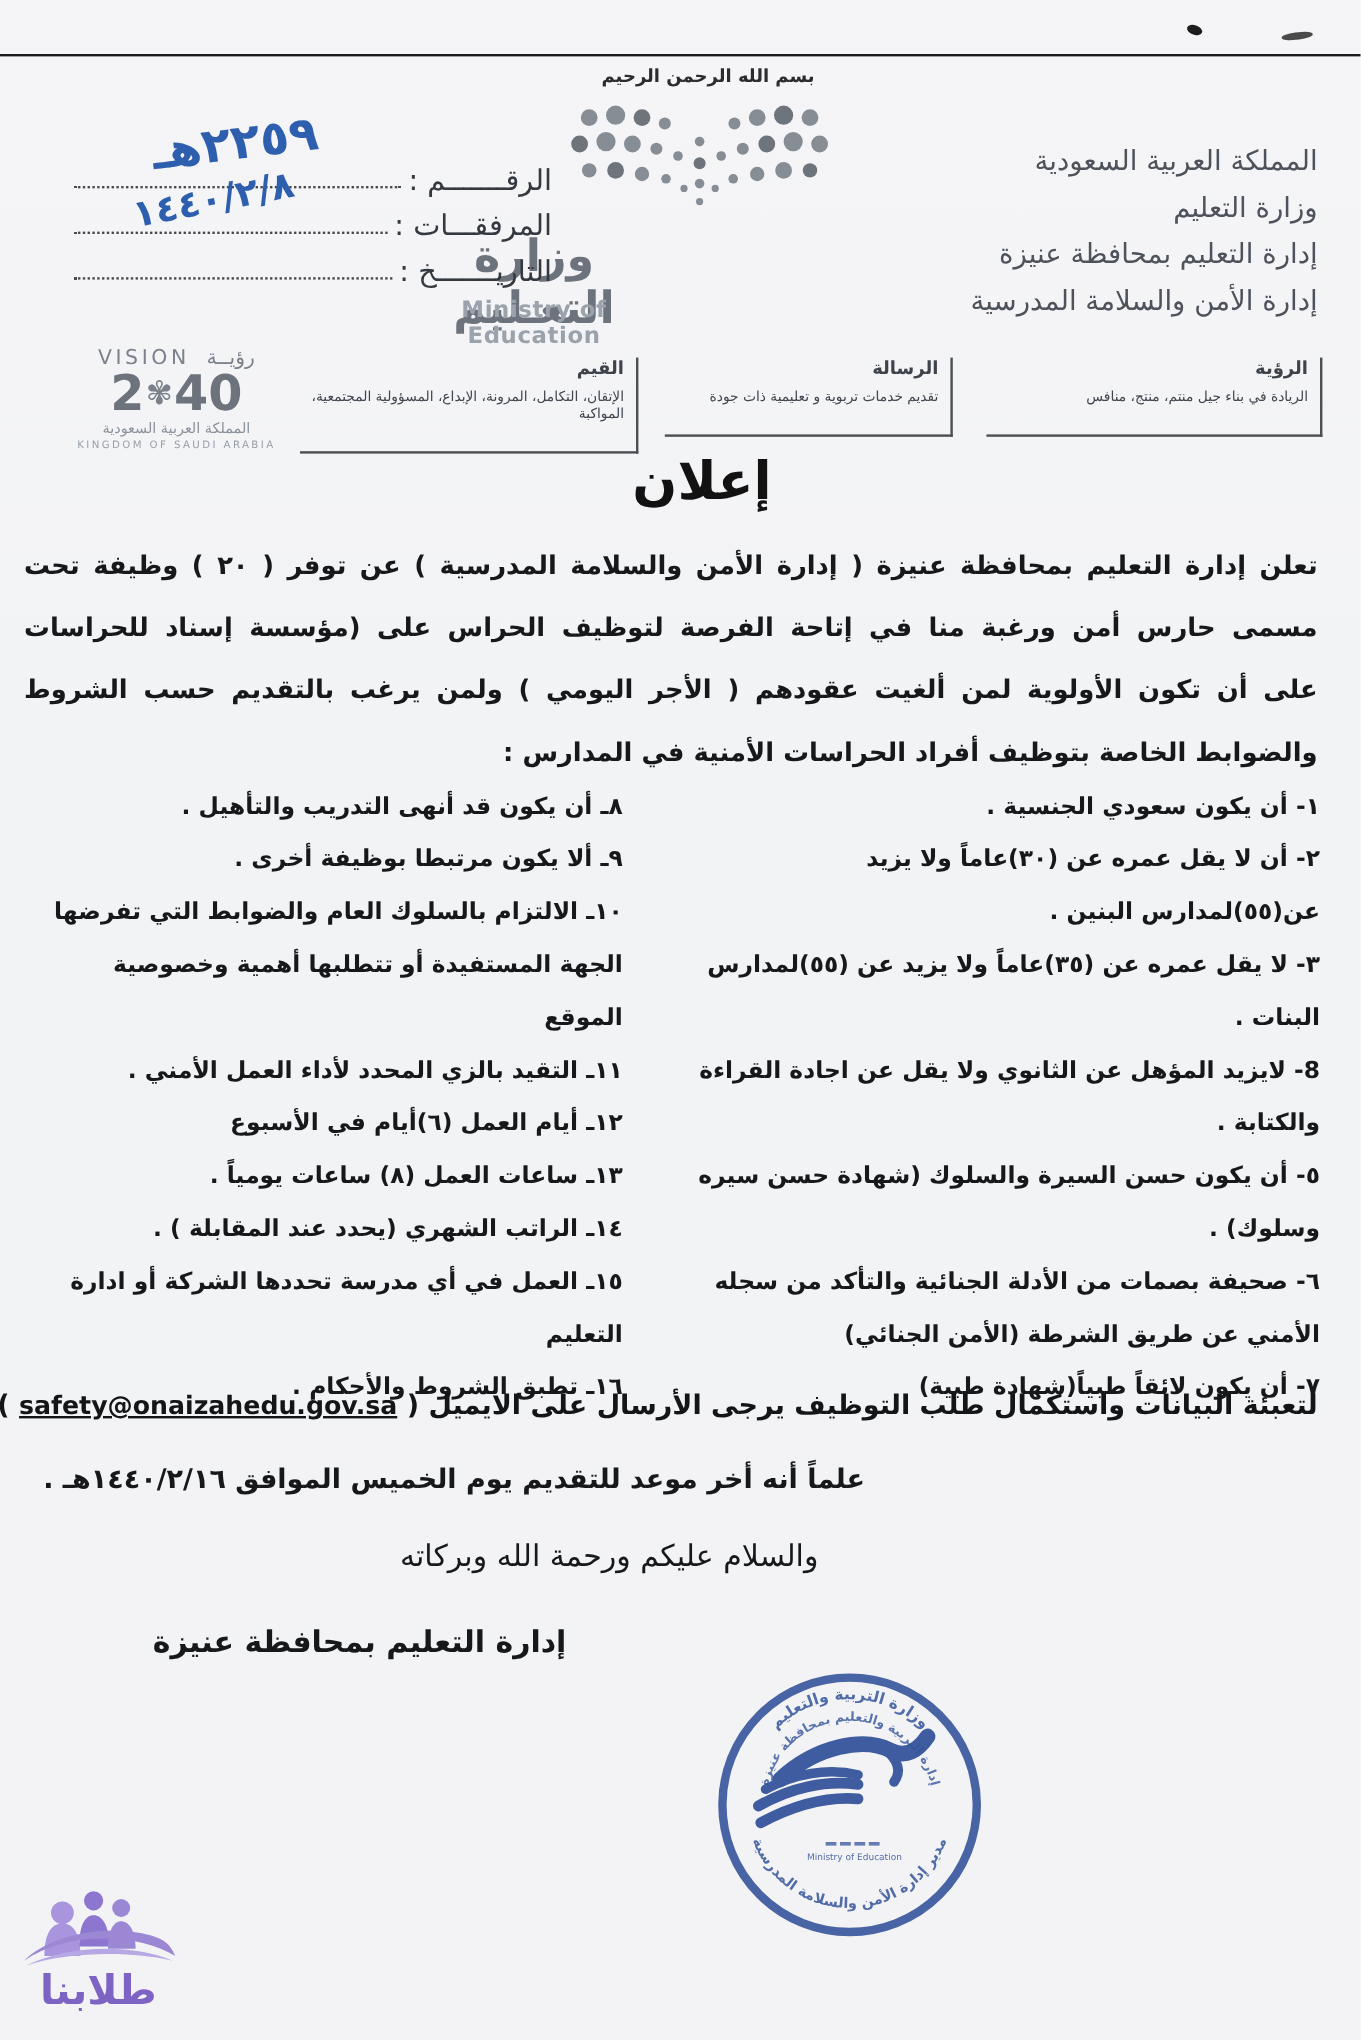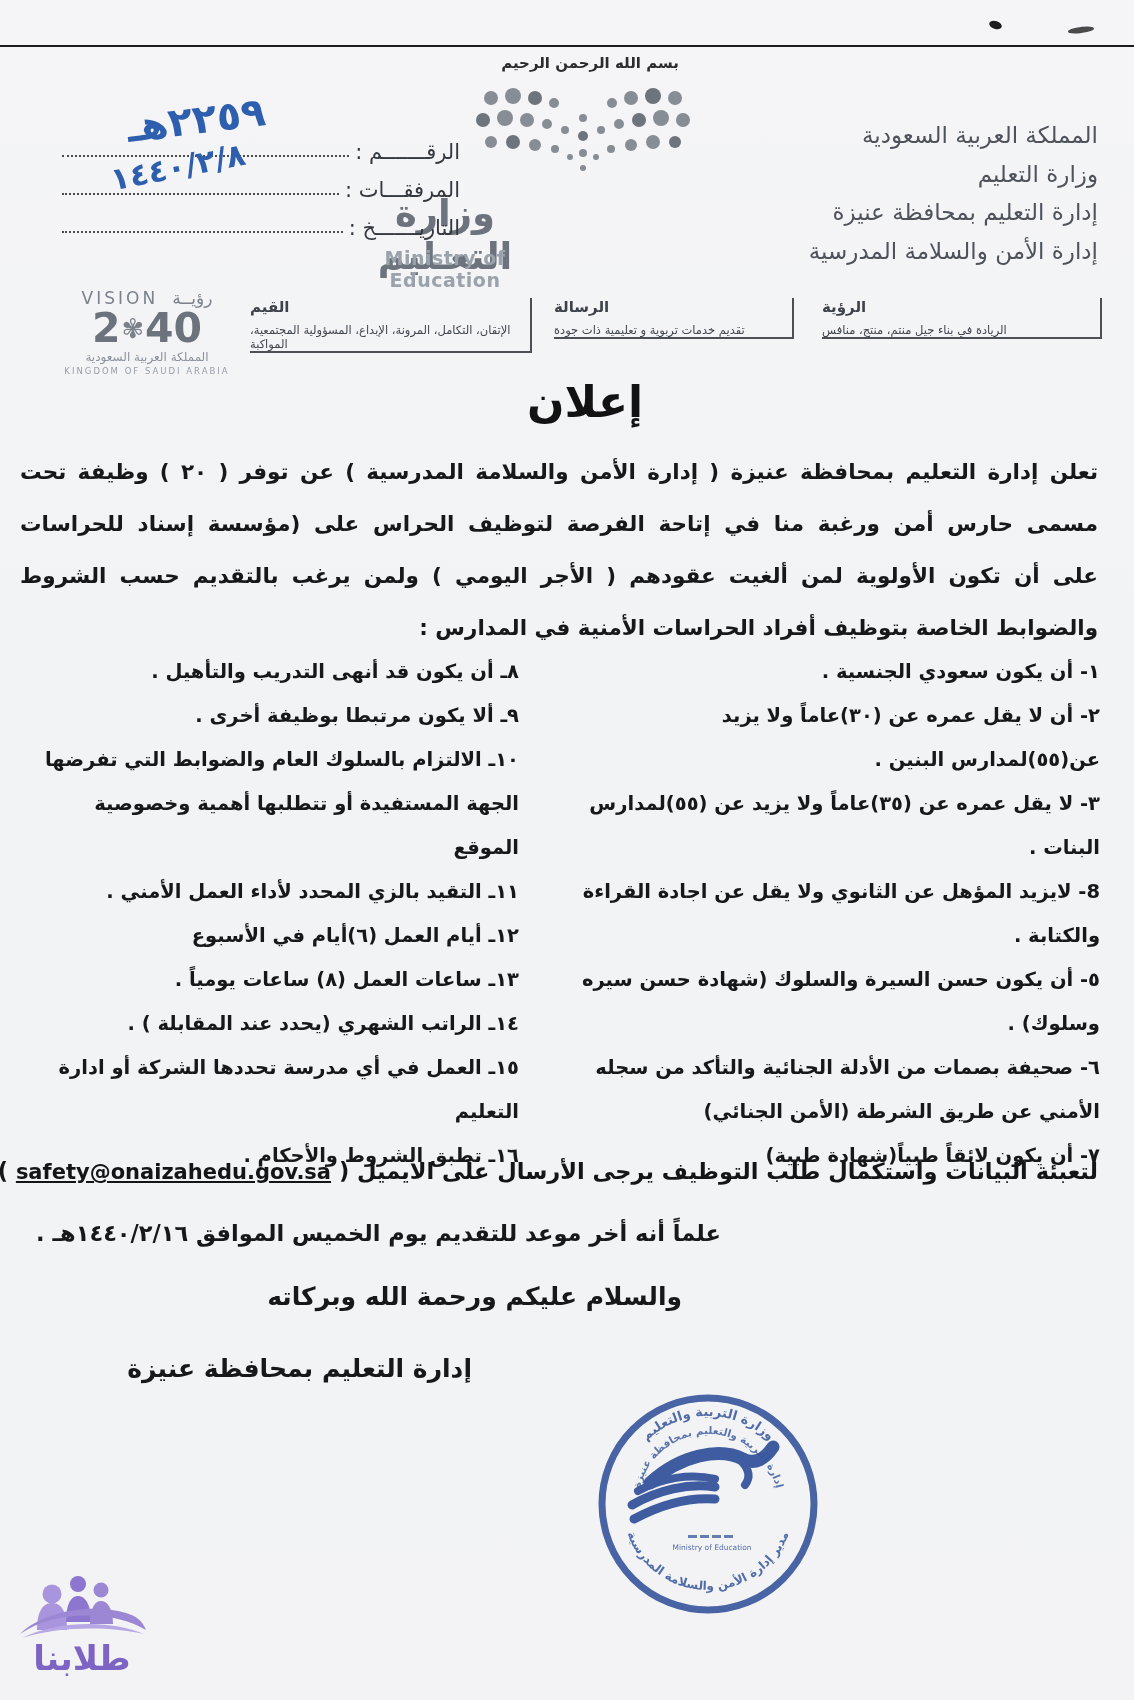--- a/index.html
+++ b/index.html
@@ -18,54 +18,54 @@
   
   .emblem{left:433px;top:84px;}
   
   .brand-ar{left:328px;top:192px;width:234px;text-align:center;font-size:37px;font-weight:bold;color:#6d737c;letter-spacing:-1px;direction:rtl;}
   .brand-en{left:328px;top:247px;width:234px;text-align:center;font-size:19px;font-weight:600;color:#9aa2ac;letter-spacing:.5px;}
   
   .hdr-right{right:36px;top:116px;width:470px;text-align:right;direction:rtl;font-size:23px;color:#4d525b;line-height:38.5px;}
   
   .refs{left:62px;top:126px;width:398px;}
   .ref-row{display:flex;direction:rtl;align-items:flex-end;height:38px;}
-  .ref-label{font-size:21px;color:#34383f;white-space:nowrap;}
+  .ref-label{font-size:24px;color:#34383f;white-space:nowrap;}
   .ref-dots{flex:1;border-bottom:2px dotted #4b4b4b;margin:0 6px 7px 0;}
   .hand{color:#2e5fae;font-weight:bold;direction:rtl;}
   .hand-number{left:6px;top:104px;width:260px;font-size:40px;letter-spacing:3px;transform:rotate(-7deg);}
   .hand-date{left:-8px;top:160px;width:255px;font-size:31px;transform:rotate(-11deg);}
   
   .vision-logo{left:28px;top:288px;width:238px;text-align:center;color:#7b828c;}
   .v-row1{display:flex;direction:ltr;justify-content:center;align-items:center;gap:14px;font-size:17px;}
   .v-en{letter-spacing:3px;}
   .v-year{display:flex;direction:ltr;align-items:center;justify-content:center;gap:1px;font-size:41px;font-weight:bold;color:#6d737c;line-height:40px;}
   .v-rosette{font-size:27px;line-height:27px;color:#7a818a;}
   .v-kingdom-ar{font-size:12px;color:#8b929b;margin-top:2px;}
   .v-kingdom-en{font-size:8.5px;letter-spacing:2px;color:#979ea8;margin-top:2px;}
   
-  .strip-sec{top:298px;border-right:2px solid #4c4f54;border-bottom:2px solid #4c4f54;padding:0 10px 0 0;text-align:left;direction:rtl;}
+  .strip-sec{top:298px;border-right:2px solid #4c4f54;border-bottom:2px solid #4c4f54;padding:0 10px 25px 0;text-align:right;direction:rtl;}
   .strip-title{font-size:15px;font-weight:600;color:#3e434b;}
   .strip-desc{font-size:11.5px;color:#41464e;margin-top:7px;}
   .sec-vision{right:32px;width:268px;}
   .sec-mission{right:340px;width:228px;}
   .sec-values{right:602px;width:270px;}
   
   .doc-title{top:376px;left:0;right:0;text-align:center;font-size:44px;font-weight:bold;color:#121213;padding-left:36px;}
   .intro{top:446px;right:36px;left:20px;direction:rtl;font-size:21.5px;font-weight:bold;color:#17181a;}
   .intro-line{height:52px;line-height:52px;white-space:nowrap;}
   .intro-line.just{text-align:justify;text-align-last:justify;white-space:normal;height:52px;overflow:hidden;}
   .intro-line.last{text-align:right;}
   .list{top:650px;right:34px;left:34px;direction:rtl;display:flex;justify-content:space-between;font-size:19.5px;font-weight:bold;line-height:44px;color:#17181a;}
   .col-r{width:49.5%;}
   .col-l{width:45.5%;}
   .li{text-align:right;}
   .apply-line{top:1158px;right:36px;left:36px;direction:rtl;text-align:right;font-size:22.5px;font-weight:bold;color:#141517;white-space:nowrap;}
   .email{text-decoration:underline;font-size:21px;}
   .deadline{top:1220px;right:36px;left:36px;direction:rtl;text-align:left;font-size:22.5px;font-weight:bold;}
-  .closing{top:1282px;right:452px;direction:rtl;font-size:25px;font-weight:bold;white-space:nowrap;}
+  .closing{top:1282px;right:452px;direction:rtl;font-size:25px;font-weight:normal;white-space:nowrap;}
   .signature{top:1354px;right:662px;direction:rtl;font-size:25px;font-weight:bold;white-space:nowrap;}
   .stamp{left:592px;top:1388px;filter:blur(.4px);opacity:.96;}
   .watermark{left:14px;top:1574px;}
 </style>
 </head>
 <body>
 
 <div class="page">
 
   <div class="abs hairline"></div>

